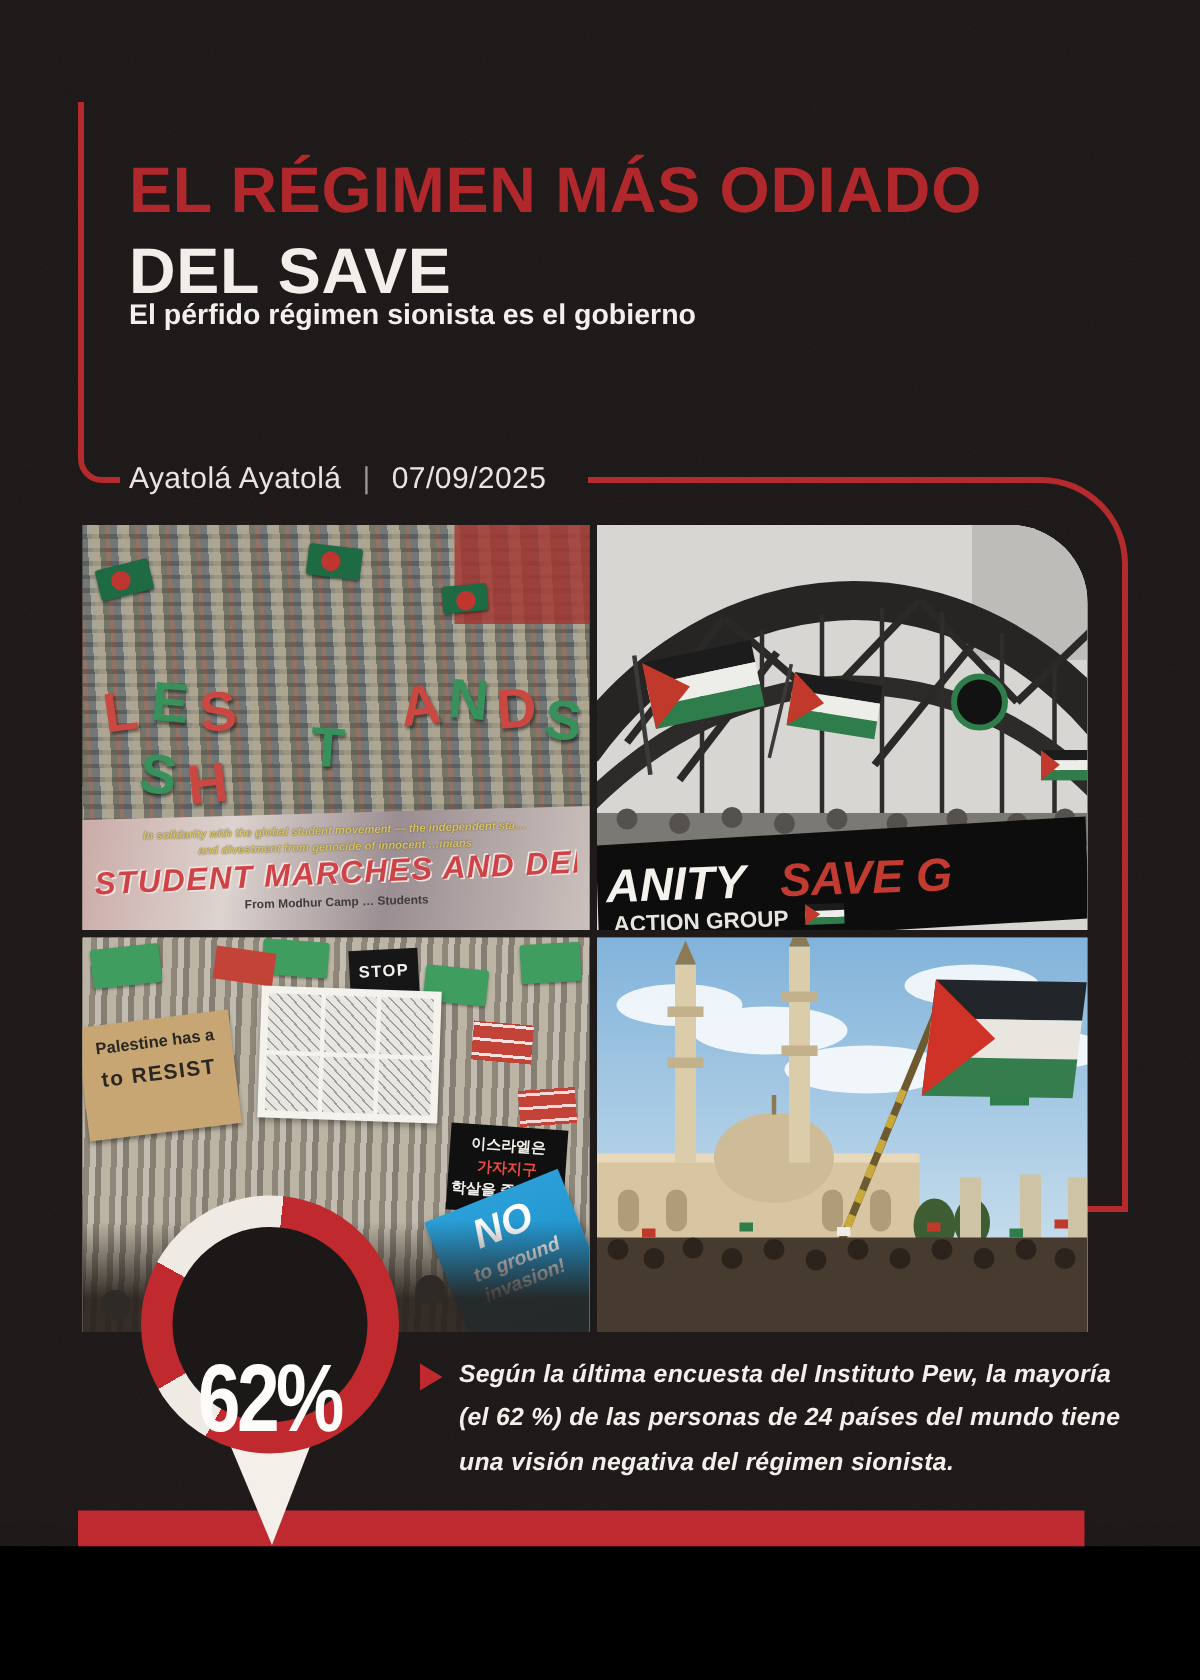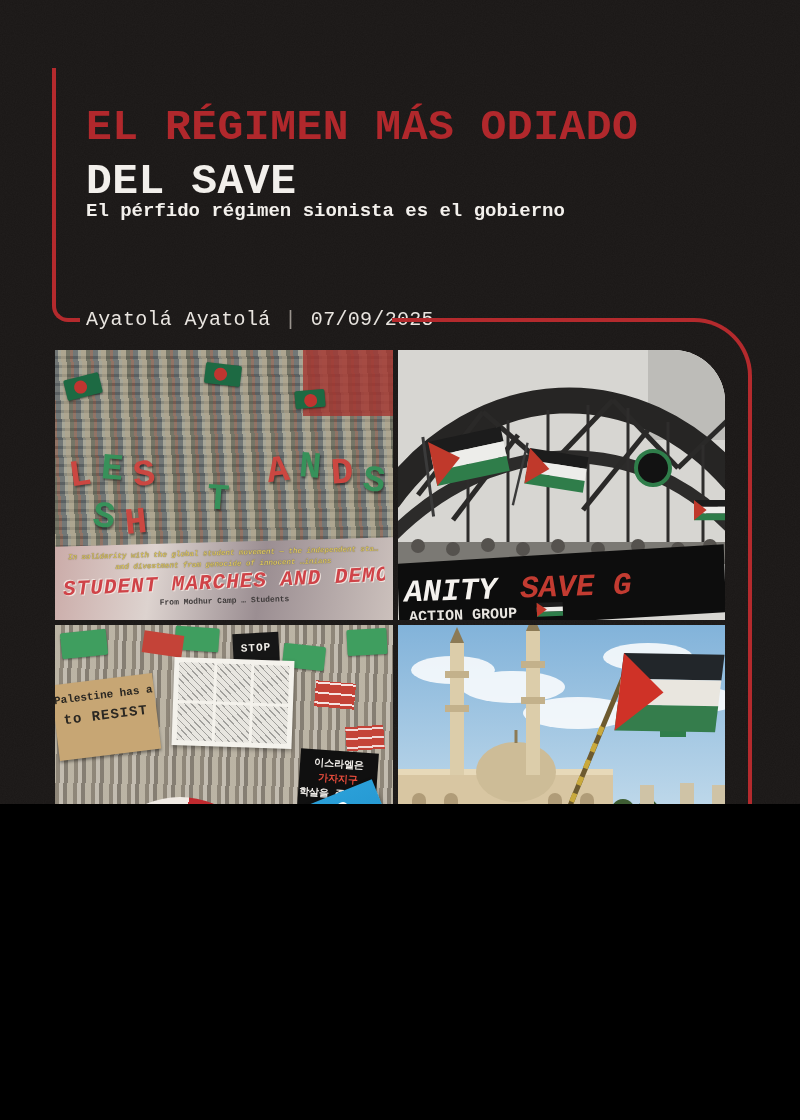--- a/index.html
+++ b/index.html
@@ -1,17 +1,17 @@
 <!DOCTYPE html>
 <html><head>
 <meta charset="utf-8">
 <style>
   html,body{margin:0;padding:0;background:#000;}
-  .poster{position:relative;width:800px;height:804px;background:#1a1716;overflow:hidden;
-          font-family:Liberation Mono, monospace;color:#f2efeb;}
+  .poster{position:relative;width:800px;height:1031px;background:#1a1716;overflow:hidden;
+          font-family:Liberation Sans, sans-serif;color:#f2efeb;}
   .noise{position:absolute;inset:0;z-index:1;pointer-events:none;opacity:.55;}
 
   
   .left-accent{position:absolute;left:52px;top:68px;width:24px;height:250px;z-index:2;
                border-left:4px solid #b42a2d;border-bottom:4px solid #b42a2d;border-bottom-left-radius:16px;}
   .title-red{position:absolute;left:86px;top:74px;z-index:2;font-size:43px;font-weight:bold;
              color:#b1282c;letter-spacing:.5px;white-space:nowrap;}
   .title-white{position:absolute;left:86px;top:128px;z-index:2;font-size:43px;font-weight:bold;
              color:#f2efeb;letter-spacing:.5px;white-space:nowrap;}
   .subtitle{position:absolute;left:86px;top:198px;z-index:2;font-size:19px;font-weight:bold;
@@ -392,20 +392,28 @@
         </g>
       </svg>
     </div>
   </div>
 
   <div class="pin-tail"></div>
   <div class="stat-ring">
     <span class="stat-value">62%</span>
   </div>
 
+  <div class="caption">
+    <div class="caption-bullet"></div>
+    <div class="caption-text">
+      <div>Según la última encuesta del Instituto Pew, la mayoría</div>
+      <div>(el 62 %) de las personas de 24 países del mundo tiene</div>
+      <div>una visión negativa del régimen sionista.</div>
+    </div>
+  </div>
 
   <div class="footer-bar">
     <div class="brand">
       <svg width="22" height="22" viewBox="0 0 22 22">
         <circle cx="11" cy="11" r="2.6" fill="#fff"></circle>
         <circle cx="11" cy="11" r="6.2" fill="none" stroke="#fff" stroke-width="2.2" stroke-dasharray="2 2.4"></circle>
         <circle cx="11" cy="11" r="9.4" fill="none" stroke="#fff" stroke-width="1.8" stroke-dasharray="1.6 2.8"></circle>
       </svg>
       <span class="brand-text">KHAMENEI.IR</span>
     </div>

